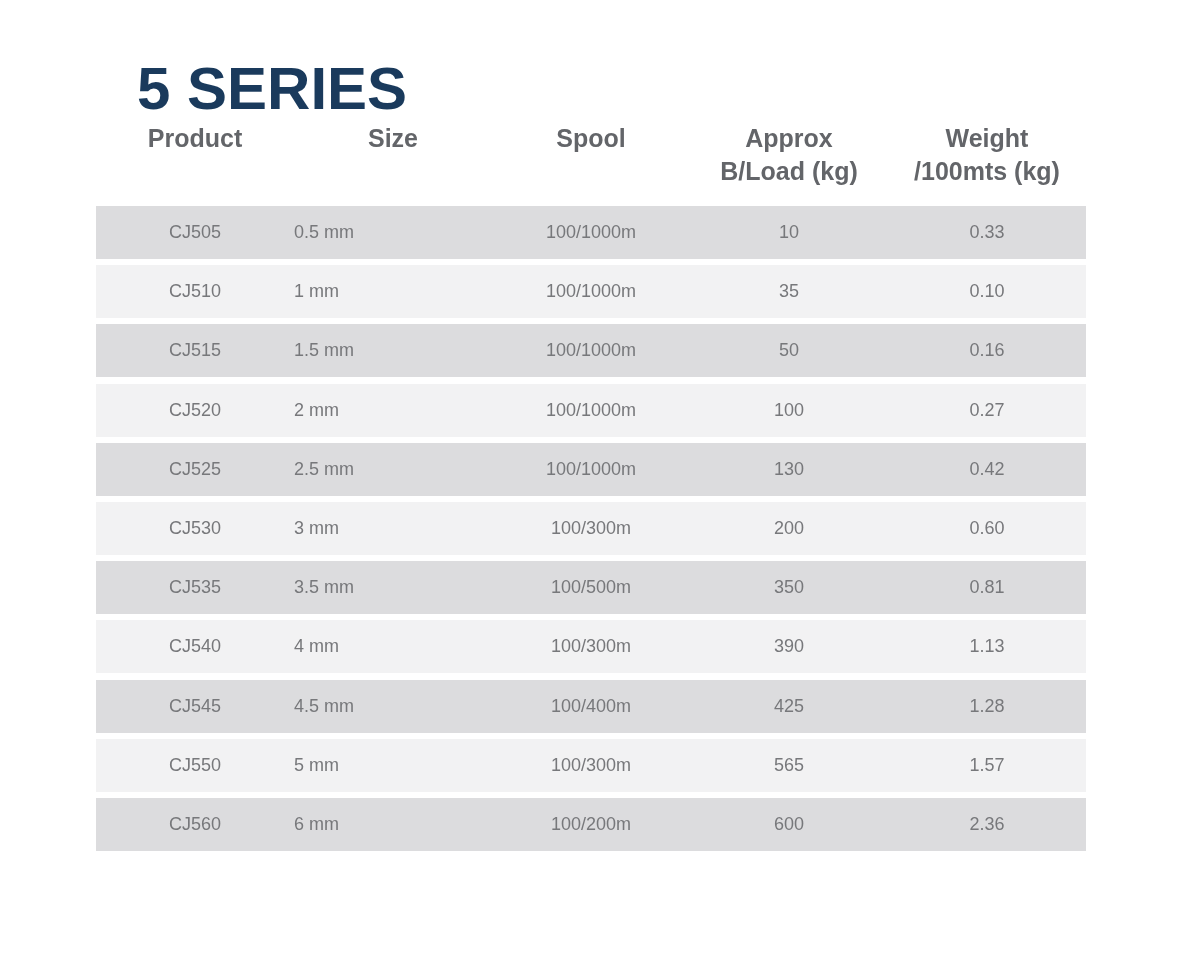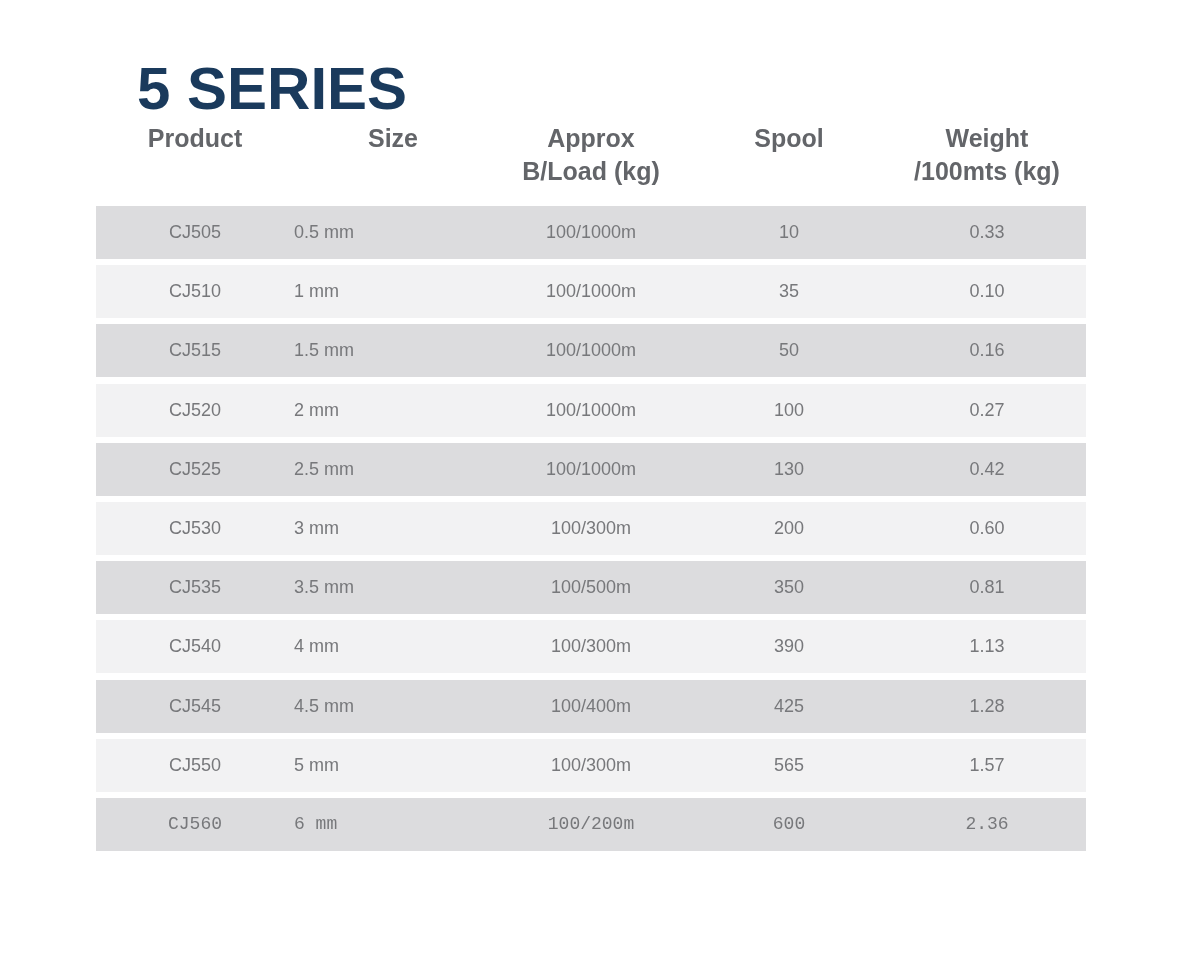--- a/index.html
+++ b/index.html
@@ -47,21 +47,21 @@
     color: var(--header-text, #636569);
     white-space: pre-line;
   }
   .tbody { width: 100%; }
   .tr {
     display: flex;
     align-items: center;
     height: 53px;
     margin-bottom: 6.2px;
   }
-  .tr:last-child { margin-bottom: 16px; font-family: Liberation Mono, monospace; }
+  .tr:last-child { margin-bottom: 16px; }
   .row-dark  { background: var(--row-dark,  #dcdcde); }
   .row-light { background: var(--row-light, #f2f2f3); }
   .td {
     width: 198px;
     box-sizing: border-box;
     text-align: center;
     font-size: 18px;
     color: var(--cell-text, #77787b);
   }
   .td.col-size {
@@ -74,23 +74,23 @@
 
 <div class="page">
 
   <h1 class="title">5 SERIES</h1>
 
   <div class="spec-table">
 
     <div class="thead">
       <div class="th">Product</div>
       <div class="th">Size</div>
+      <div class="th">Spool</div>
       <div class="th">Approx
 B/Load (kg)</div>
-      <div class="th">Spool</div>
       <div class="th">Weight
 /100mts (kg)</div>
     </div>
 
     <div class="tbody">
   <div class="tr row-dark">
     <div class="td col-product">CJ505</div>
     <div class="td col-size">0.5 mm</div>
     <div class="td col-spool">100/1000m</div>
     <div class="td col-bload">10</div>

